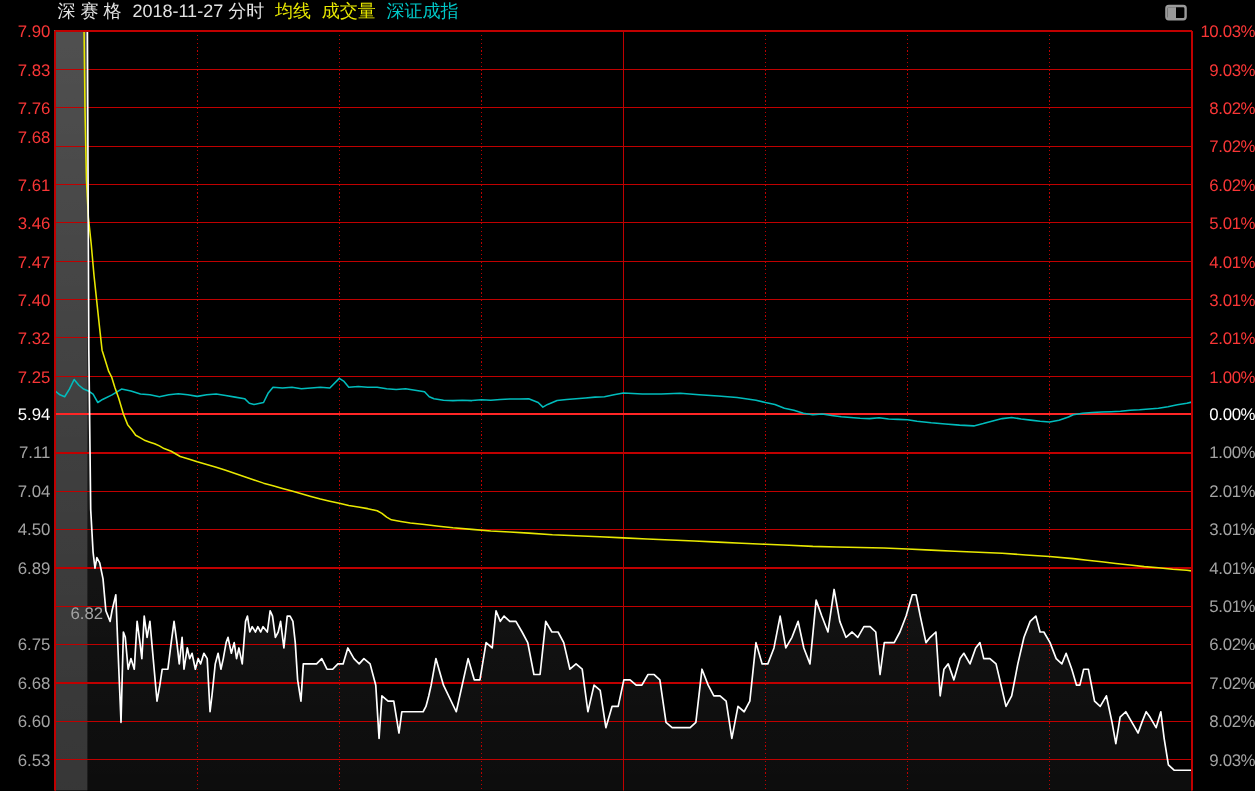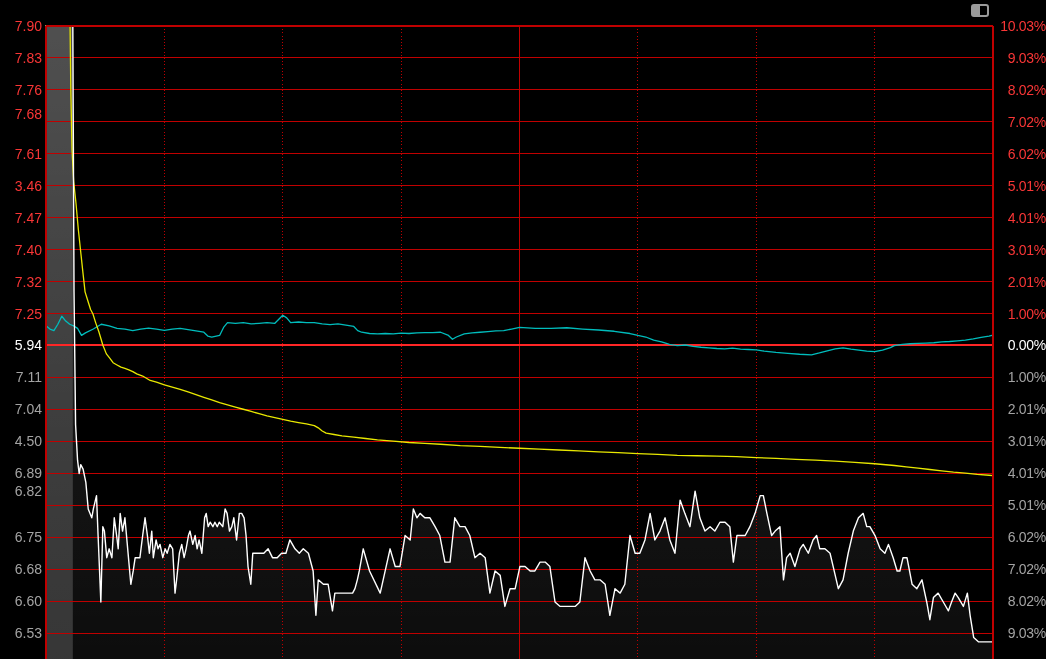--- a/index.html
+++ b/index.html
@@ -71,40 +71,47 @@
         <line x1="993" y1="26" x2="993" y2="659" stroke="#c00000" stroke-width="1" shape-rendering="crispEdges"></line>
         <line x1="46" y1="345.01" x2="993" y2="345.01" stroke="#ff2626" stroke-width="2.4" shape-rendering="crispEdges"></line>
         <polyline points="46,325.84 49.95,329.03 53.89,330.63 57.84,324.24 61.78,316.25 65.73,321.05 69.68,324.24 73.62,325.84 77.57,328.39 81.51,335.42 85.46,332.87 93.35,329.03 101.24,324.24 109.13,325.84 117.03,328.39 124.92,329.03 132.81,330.63 140.7,329.03 148.59,328.08 156.48,329.03 164.38,330.31 172.27,329.03 180.16,328.39 188.05,329.67 195.94,330.95 203.83,332.23 207.78,336.06 211.73,337.02 219.62,335.42 223.56,327.44 227.51,322.64 235.4,323.28 243.29,322.64 251.18,323.92 259.08,323.28 266.97,322.64 274.86,323.28 282.75,315.3 286.7,317.85 290.64,322.64 298.53,322.01 306.43,322.64 314.32,322.64 322.21,323.92 330.1,324.56 337.99,323.92 345.88,325.2 353.78,326.48 357.72,330.63 361.67,332.23 369.56,333.51 377.45,333.83 385.34,333.51 393.23,333.83 401.13,333.19 409.02,333.51 416.91,332.87 424.8,332.55 432.69,332.55 440.58,332.23 448.48,335.42 452.42,339.26 456.37,337.02 464.26,333.83 472.15,332.87 480.04,332.23 487.93,331.59 495.83,330.95 503.72,330.63 511.61,329.03 519.5,327.44 535.28,328.39 551.07,328.39 566.85,327.76 582.63,329.03 598.42,329.99 614.2,331.27 629.98,333.51 637.88,335.42 645.77,337.02 653.66,340.22 661.55,341.81 669.44,344.37 677.33,345.65 685.23,345.01 693.12,346.29 701.01,347.24 708.9,347.88 716.79,348.52 724.68,348.84 732.58,348.2 740.47,349.16 748.36,349.48 756.25,349.8 764.14,351.08 775.98,352.36 787.82,353.31 799.65,354.27 811.49,354.91 819.38,352.99 827.28,350.76 835.17,348.84 843.06,347.88 850.95,349.16 858.84,350.12 866.73,351.08 874.63,351.72 882.52,350.12 890.41,347.56 894.35,345.65 902.25,344.37 910.14,343.73 918.03,343.41 925.92,343.09 933.81,342.77 941.7,341.81 949.6,341.49 957.49,340.85 965.38,340.22 973.27,338.94 981.16,337.34 989.05,336.06 993,335.1" fill="none" stroke="#00bcbc" stroke-width="1.3" stroke-linejoin="round" stroke-linecap="round"></polyline>
         <polyline points="46,26 57.84,26 70.07,26 70.86,92.46 72.04,150.06 73.62,181.07 75.99,203.23 78.36,229.81 80.72,251.96 83.09,274.12 85.06,291.84 87.83,300.7 90.59,309.56 92.96,313.99 95.72,322.85 98.87,331.72 102.82,345.01 106.37,353.87 109.92,358.3 113.08,362.73 117.03,364.95 120.97,367.16 124.92,368.49 128.86,369.82 132.81,371.59 136.75,373.81 142.67,376.02 150.17,380.45 156.48,382.22 164.38,384.88 172.27,387.1 180.16,389.31 188.05,391.97 195.94,394.63 203.83,397.29 211.73,399.95 219.62,402.61 227.51,404.82 235.4,407.04 243.29,409.25 251.18,411.47 259.08,413.68 266.97,415.9 274.86,417.67 282.75,419.44 290.64,421.21 298.53,422.54 306.43,423.87 314.32,425.65 318.26,427.86 322.21,430.96 326.15,433.18 334.05,434.51 341.94,435.84 353.78,437.16 365.61,438.49 377.45,439.82 393.23,441.15 409.02,442.48 424.8,443.37 440.58,444.25 460.31,445.58 480.04,446.47 499.77,447.36 519.5,448.24 539.23,449.13 558.96,450.01 578.69,450.9 598.42,451.79 618.15,452.67 637.88,453.56 657.6,454.44 677.33,455.33 697.06,455.77 716.79,456.22 736.52,456.66 756.25,457.55 775.98,458.43 795.71,459.32 815.44,460.2 835.17,461.09 854.9,462.42 874.63,463.75 894.35,465.52 906.19,466.85 918.03,468.18 929.87,469.51 941.7,470.84 953.54,472.17 965.38,473.05 977.22,474.38 989.05,475.27 993,475.71" fill="none" stroke="#e8e800" stroke-width="1.3" stroke-linejoin="round" stroke-linecap="round"></polyline>
         <polyline points="46,26 53.89,26 61.78,26 69.68,26 72.83,26 74.02,291.84 75.59,424.76 77.57,460.2 79.15,473.5 80.72,464.64 83.09,469.07 85.85,482.36 88.22,508.94 91.77,517.8 93.35,508.94 96.51,495.65 98.09,535.53 100.85,601.99 102.82,526.66 104.4,531.09 106.77,557.68 109.13,548.82 111.9,557.68 114.26,517.8 116.63,535.53 118.21,548.82 120.18,513.37 122.55,531.09 124.92,517.8 128.47,557.68 130.84,584.26 133.2,570.97 135.18,557.68 139.91,557.68 142.67,535.53 145.04,517.8 147.41,535.53 149.38,553.25 151.75,531.09 153.33,557.68 156.09,539.96 158.06,548.82 160.03,544.39 162.8,557.68 165.16,548.82 167.14,553.25 169.9,544.39 172.66,548.82 175.03,593.12 176.61,579.83 179.37,553.25 181.74,544.39 184.1,557.68 186.08,548.82 188.44,535.53 190.02,531.09 192.79,544.39 195.15,535.53 197.13,548.82 199.1,539.96 201.86,553.25 204.62,517.8 206.2,513.37 208.17,526.66 210.15,522.23 212.91,526.66 214.88,522.23 217.25,526.66 219.22,522.23 222.77,526.66 225.14,508.94 227.11,513.37 229.48,531.09 231.85,526.66 233.82,517.8 236.58,539.96 239.35,513.37 241.71,513.37 244.08,517.8 246.05,535.53 248.03,566.54 250.79,584.26 252.76,553.25 255.13,553.25 259.08,553.25 263.81,553.25 268.15,548.82 272.49,557.68 277.23,557.68 281.57,553.25 285.91,553.25 289.85,539.96 294.98,548.82 299.32,553.25 303.27,548.82 308.4,553.25 313.13,570.97 315.9,615.28 318.26,579.83 323.39,584.26 328.13,584.26 332.47,610.85 334.84,593.12 339.18,593.12 343.91,593.12 348.25,593.12 352.59,593.12 354.96,588.69 357.33,579.83 359.3,570.97 363.25,548.82 369.56,570.97 380.21,593.12 390.08,548.82 395.21,566.54 399.94,566.54 405.07,535.53 410.2,539.96 413.36,508.94 416.91,517.8 420.06,513.37 424.8,517.8 429.93,517.8 435.06,526.66 439.79,535.53 444.92,562.11 450.05,562.11 454.79,517.8 459.92,526.66 465.05,526.66 469.78,535.53 474.91,557.68 480.04,553.25 485.17,557.68 489.91,593.12 495.04,570.97 500.17,575.4 504.9,606.42 510.03,588.69 515.16,588.69 519.89,566.54 525.02,566.54 530.15,570.97 534.89,570.97 540.02,562.11 545.15,562.11 549.88,566.54 555.01,601.99 560.14,606.42 564.88,606.42 570.01,606.42 575.14,606.42 579.87,601.99 585,557.68 590.13,570.97 594.87,579.83 600,579.83 605.12,584.26 609.86,615.28 614.99,588.69 620.12,593.12 624.85,584.26 629.98,535.53 635.11,553.25 639.85,553.25 644.98,539.96 650.11,513.37 654.84,539.96 659.97,531.09 665.1,517.8 669.84,539.96 674.97,553.25 680.1,500.08 684.83,513.37 689.96,526.66 695.09,491.22 699.82,517.8 704.95,531.09 710.08,526.66 714.82,531.09 719.95,522.23 725.08,522.23 729.81,526.66 733.36,562.11 736.92,535.53 740.07,535.53 745.2,535.53 749.94,526.66 755.07,513.37 760.2,495.65 763.35,495.65 766.9,513.37 771.64,535.53 775.19,531.09 779.93,526.66 783.48,579.83 786.63,557.68 790.18,553.25 794.92,566.54 800.05,548.82 803.21,544.39 808.33,553.25 813.07,539.96 816.62,535.53 819.78,548.82 824.91,548.82 830.04,553.25 833.19,566.54 838.32,588.69 843.06,579.83 848.19,553.25 853.32,531.09 858.45,517.8 863.18,513.37 866.73,526.66 869.89,526.66 875.02,535.53 880.15,548.82 884.88,553.25 888.44,544.39 893.17,557.68 897.12,570.97 899.88,570.97 903.04,557.68 906.98,557.68 912.11,584.26 916.85,588.69 921.98,579.83 926.71,601.99 929.87,619.71 933.42,597.55 938.15,593.12 943.28,601.99 948.41,610.85 951.57,601.99 955.12,593.12 958.28,597.55 963.41,606.42 967.35,593.12 970.11,615.28 973.67,637.43 978.4,641.86 983.53,641.86 987.48,641.86 992.21,641.86 993,641.86" fill="none" stroke="#ffffff" stroke-width="1.4" stroke-linejoin="round" stroke-linecap="round"></polyline>
         <line x1="46" y1="26" x2="993" y2="26" stroke="#c00000" stroke-width="1.6" shape-rendering="crispEdges"></line>
         <line x1="46" y1="26" x2="46" y2="659" stroke="#c00000" stroke-width="1.6" shape-rendering="crispEdges"></line>
         <line x1="993" y1="26" x2="993" y2="659" stroke="#c00000" stroke-width="1.6" shape-rendering="crispEdges"></line>
       </svg></div>
 
+  <div class="header">
+    <span class="hdr-name">深 赛 格</span>
+    <span class="hdr-date">2018-11-27 分时</span>
+    <span class="hdr-ma">均线</span>
+    <span class="hdr-vol">成交量</span>
+    <span class="hdr-idx">深证成指</span>
+  </div>
 
   <div class="panel-icon"></div>
 
   <div class="axis" id="axis-left">
       <div class="axis-label left tone-up" style="top: 18px;">7.90</div>
       <div class="axis-label left tone-up" style="top: 49.95px;">7.83</div>
       <div class="axis-label left tone-up" style="top: 81.89px;">7.76</div>
       <div class="axis-label left tone-up" style="top: 106px;">7.68</div>
       <div class="axis-label left tone-up" style="top: 145.79px;">7.61</div>
       <div class="axis-label left tone-up" style="top: 177.74px;">3.46</div>
       <div class="axis-label left tone-up" style="top: 209.68px;">7.47</div>
       <div class="axis-label left tone-up" style="top: 241.63px;">7.40</div>
       <div class="axis-label left tone-up" style="top: 273.58px;">7.32</div>
       <div class="axis-label left tone-up" style="top: 305.53px;">7.25</div>
       <div class="axis-label left tone-flat" style="top: 337.47px;">5.94</div>
       <div class="axis-label left tone-down" style="top: 369.42px;">7.11</div>
       <div class="axis-label left tone-down" style="top: 401.37px;">7.04</div>
       <div class="axis-label left tone-down" style="top: 433.32px;">4.50</div>
       <div class="axis-label left tone-down" style="top: 465.26px;">6.89</div>
-      <div class="axis-label left tone-down" style="top: 483px;">6.82</div>
+      <div class="axis-label left tone-down" style="top: 503px; padding-left: 44px;">6.82</div>
       <div class="axis-label left tone-down" style="top: 529.16px;">6.75</div>
       <div class="axis-label left tone-down" style="top: 561.11px;">6.68</div>
       <div class="axis-label left tone-down" style="top: 593.05px;">6.60</div>
       <div class="axis-label left tone-down" style="top: 625px;">6.53</div>
     </div>
   <div class="axis" id="axis-right">
       <div class="axis-label right tone-up" style="top: 18px;">10.03%</div>
       <div class="axis-label right tone-up" style="top: 49.95px;">9.03%</div>
       <div class="axis-label right tone-up" style="top: 81.89px;">8.02%</div>
       <div class="axis-label right tone-up" style="top: 113.84px;">7.02%</div>

